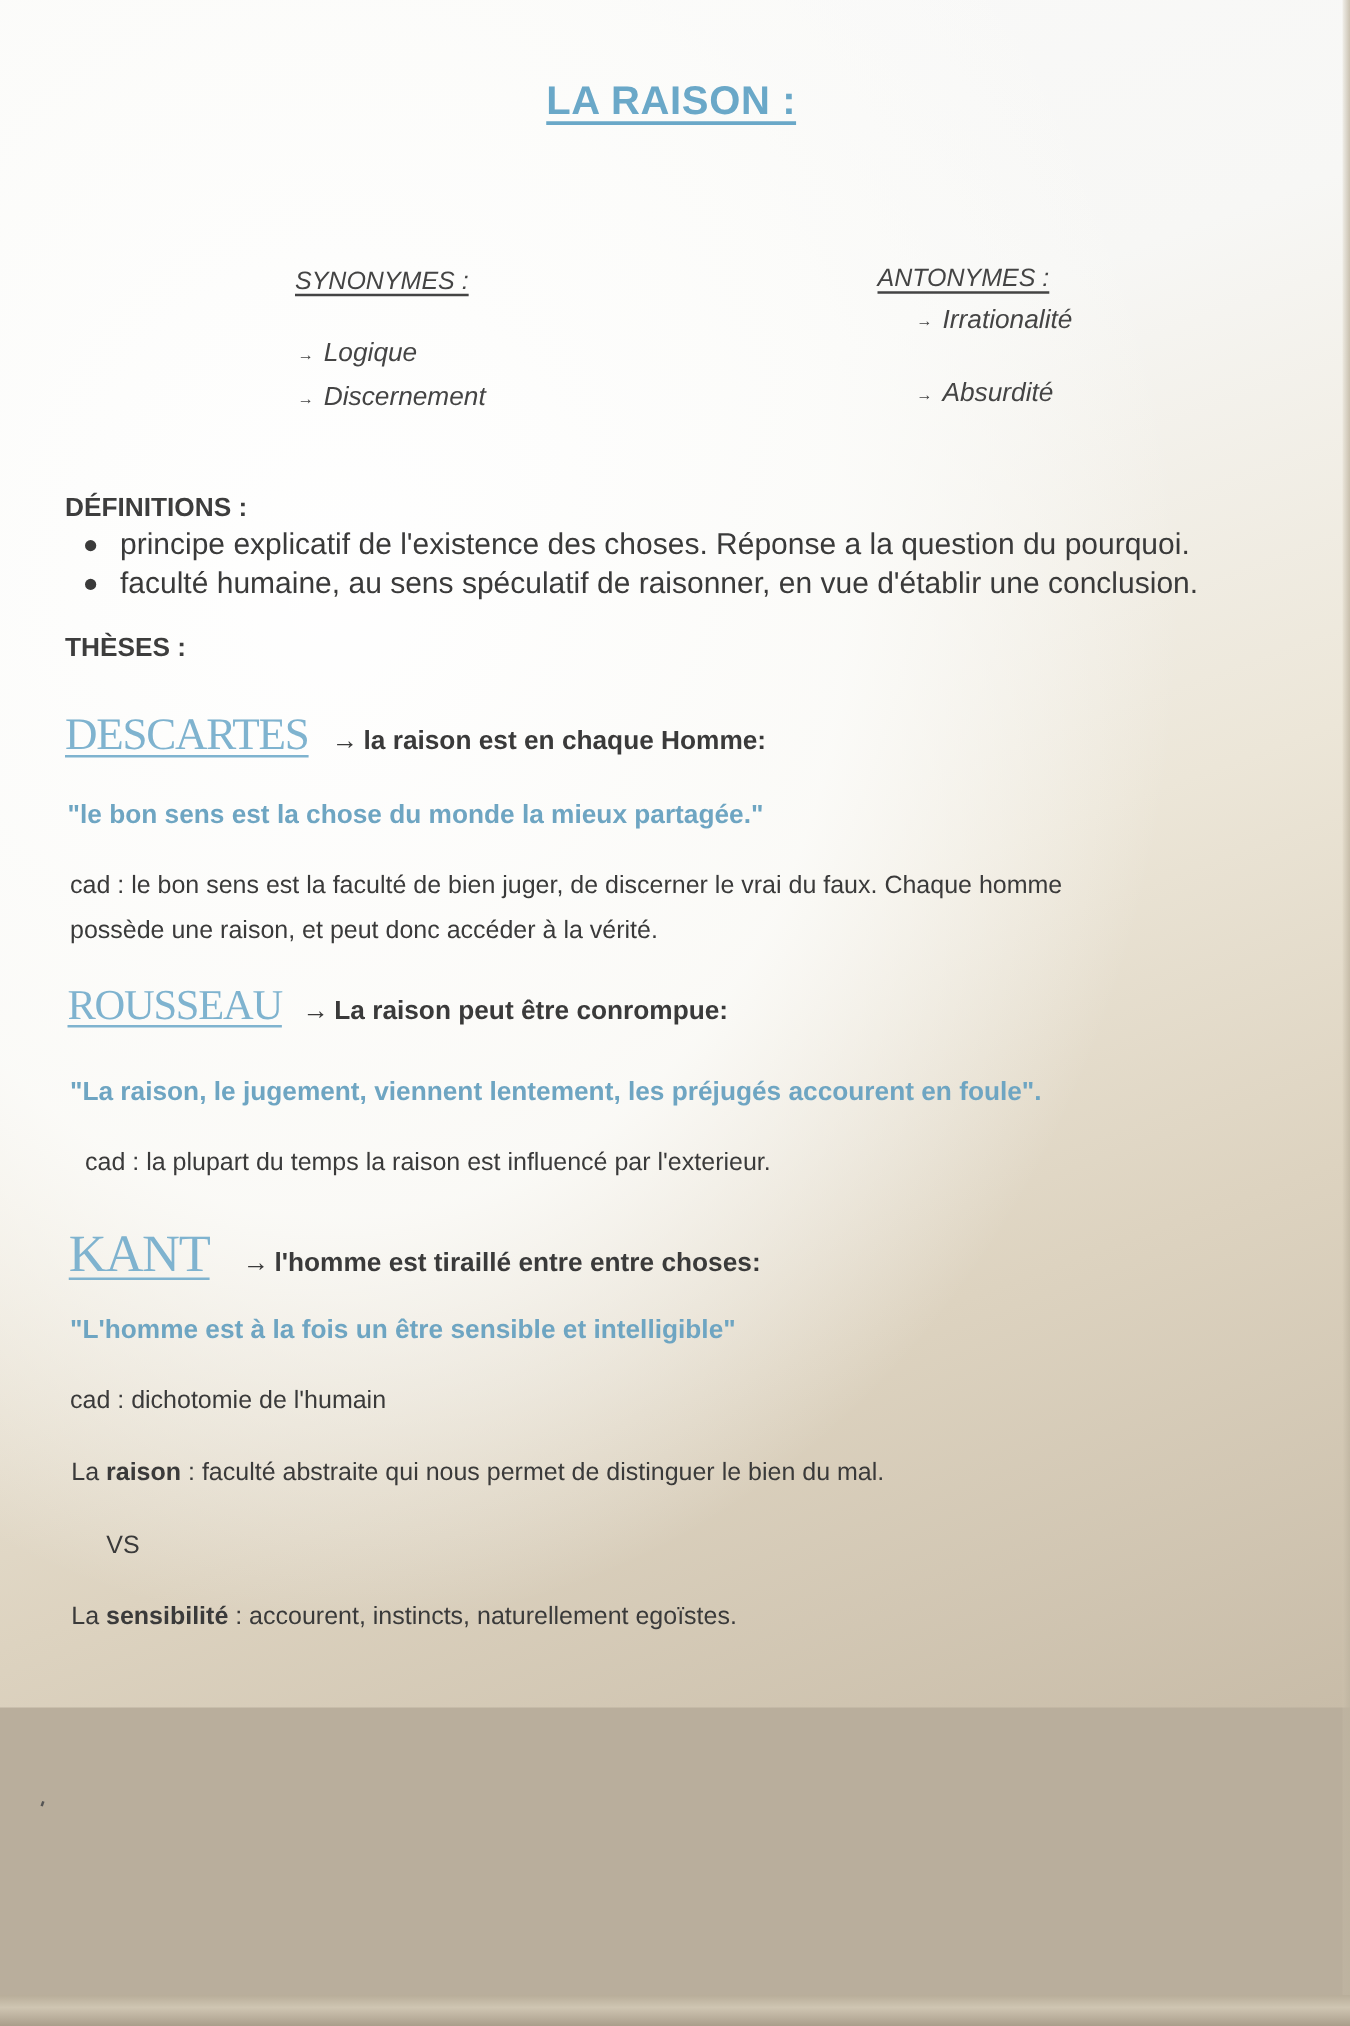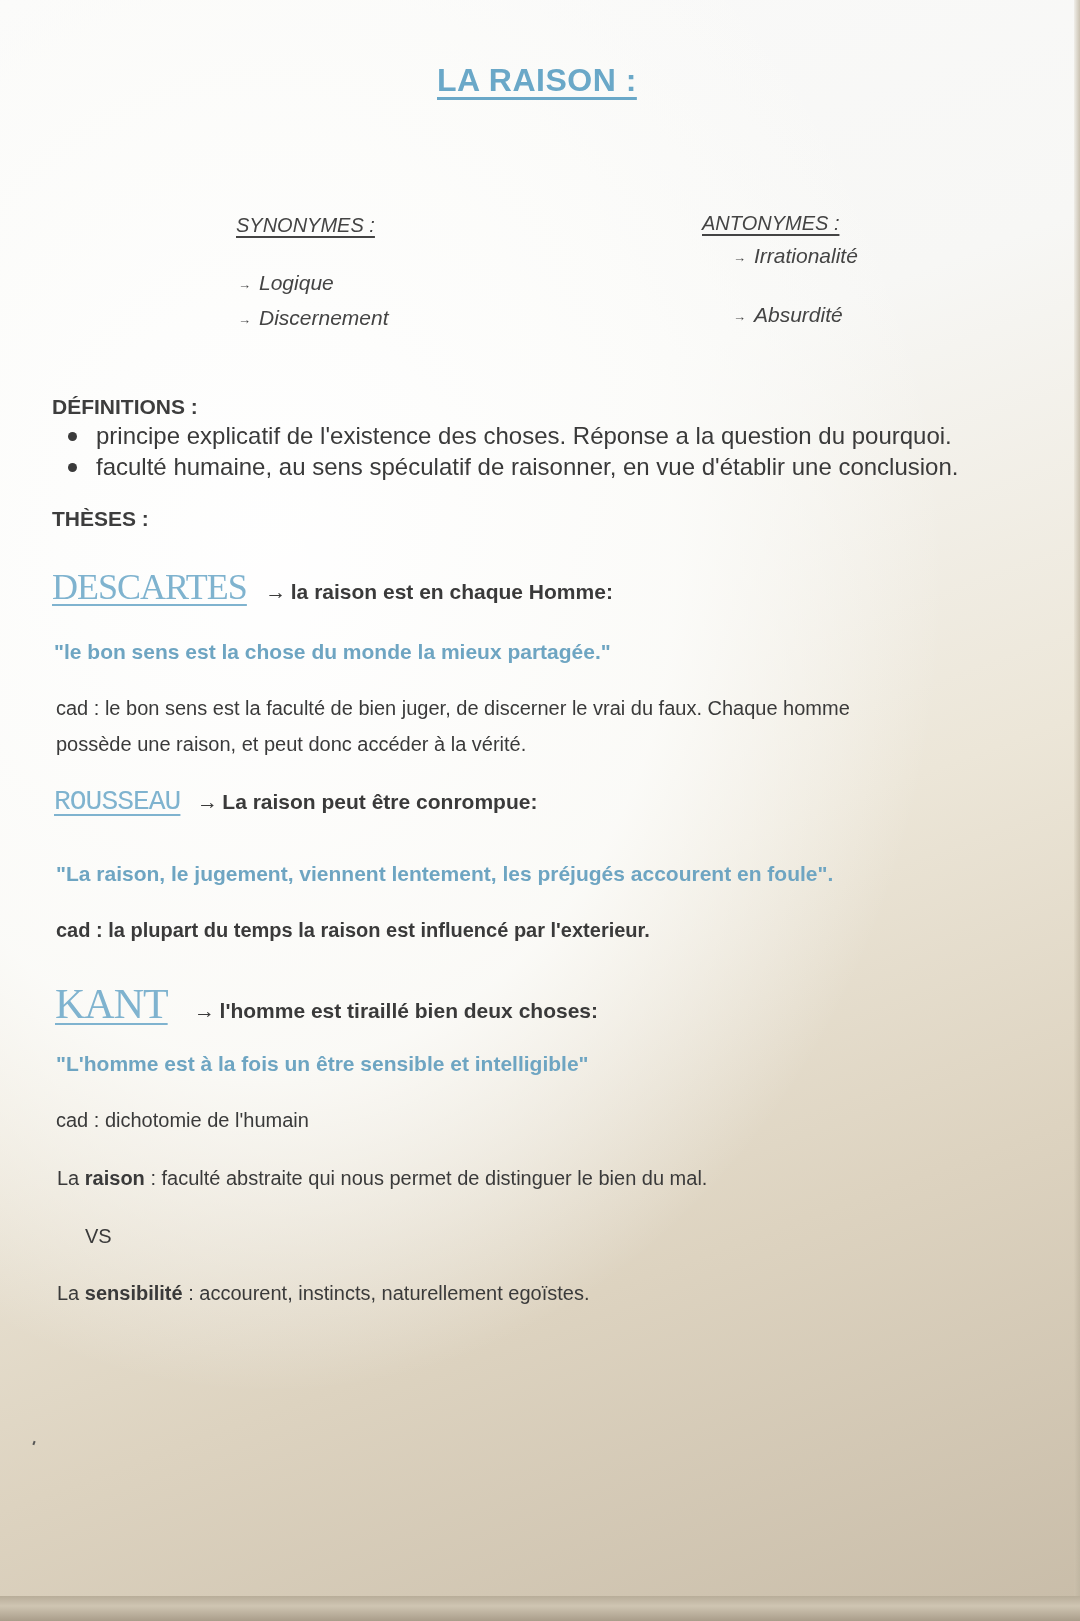--- a/index.html
+++ b/index.html
@@ -4,21 +4,21 @@
 <style>
   html, body { margin: 0; padding: 0; }
   body {
     width: 1080px; height: 1621px; overflow: hidden;
     font-family: "Liberation Sans", "DejaVu Sans", sans-serif;
     color: #3a3a3a;
     position: relative;
     background: #b9ae9c;
   }
   .page {
-    position: absolute; left: 0; top: 0; width: 1080px; height: 1621px;
+    position: absolute; left: 0; top: 0; width: 1080px; height: 1366px;
     background:
       radial-gradient(ellipse 900px 1100px at 25% 35%, rgba(255,255,255,0.95) 0%, rgba(252,252,250,0.9) 45%, rgba(240,236,226,0) 75%),
       linear-gradient(160deg, #fafafa 0%, #f7f7f5 30%, #ece6d8 55%, #ddd3c0 75%, #c8bca8 100%);
   }
   .page-edge-bottom {
     position: absolute; left: 0; right: 0; top: 1596px; height: 25px;
     background: linear-gradient(180deg, #b8ad99 0%, #cfc5b2 40%, #a99d8a 100%);
   }
   .page-edge-right {
     position: absolute; top: 0; right: 0; width: 6px; height: 1621px;
@@ -86,31 +86,31 @@
   <div class="abs" style="left:52px; top:566px;">
     <span class="author" style="font-size:36px;">DESCARTES</span>
     <span class="thesis" style="margin-left:14px;">→</span>
     <span class="thesis">la raison est en chaque Homme:</span>
   </div>
   <div class="abs quote" style="left:54px; top:640px;">"le bon sens est la chose du monde la mieux partagée."</div>
   <div class="abs body-text" style="left:56px; top:690px;">cad : le bon sens est la faculté de bien juger, de discerner le vrai du faux. Chaque homme</div>
   <div class="abs body-text" style="left:56px; top:726px;">possède une raison, et peut donc accéder à la vérité.</div>
 
   <div class="abs" style="left:54px; top:786px;">
-    <span class="author" style="font-size:28px;font-family:Liberation Mono, monospace;">ROUSSEAU</span>
+    <span class="author" style="font-size:34px;">ROUSSEAU</span>
     <span class="thesis" style="margin-left:12px;">→</span>
     <span class="thesis">La raison peut être conrompue:</span>
   </div>
   <div class="abs quote" style="left:56px; top:862px;">"La raison, le jugement, viennent lentement, les préjugés accourent en foule".</div>
-  <div class="abs body-text" style="left:56px; top:912px;font-weight:bold;">cad : la plupart du temps la raison est influencé par l'exterieur.</div>
+  <div class="abs body-text" style="left:68px; top:912px;">cad : la plupart du temps la raison est influencé par l'exterieur.</div>
 
   <div class="abs" style="left:55px; top:980px;">
     <span class="author" style="font-size:42px;">KANT</span>
     <span class="thesis" style="margin-left:22px;">→</span>
-    <span class="thesis">l'homme est tiraillé bien deux choses:</span>
+    <span class="thesis">l'homme est tiraillé entre entre choses:</span>
   </div>
   <div class="abs quote" style="left:56px; top:1052px;">"L'homme est à la fois un être sensible et intelligible"</div>
   <div class="abs body-text" style="left:56px; top:1102px;">cad : dichotomie de l'humain</div>
 
   <div class="abs body-text" style="left:57px; top:1160px;">
     <span>La </span><b>raison</b><span> : faculté abstraite qui nous permet de distinguer le bien du mal.</span>
   </div>
   <div class="abs body-text" style="left:57px; top:1218px;margin-left:28px;">VS</div>
   <div class="abs body-text" style="left:57px; top:1275px;">
     <span>La </span><b>sensibilité</b><span> : accourent, instincts, naturellement egoïstes.</span>

